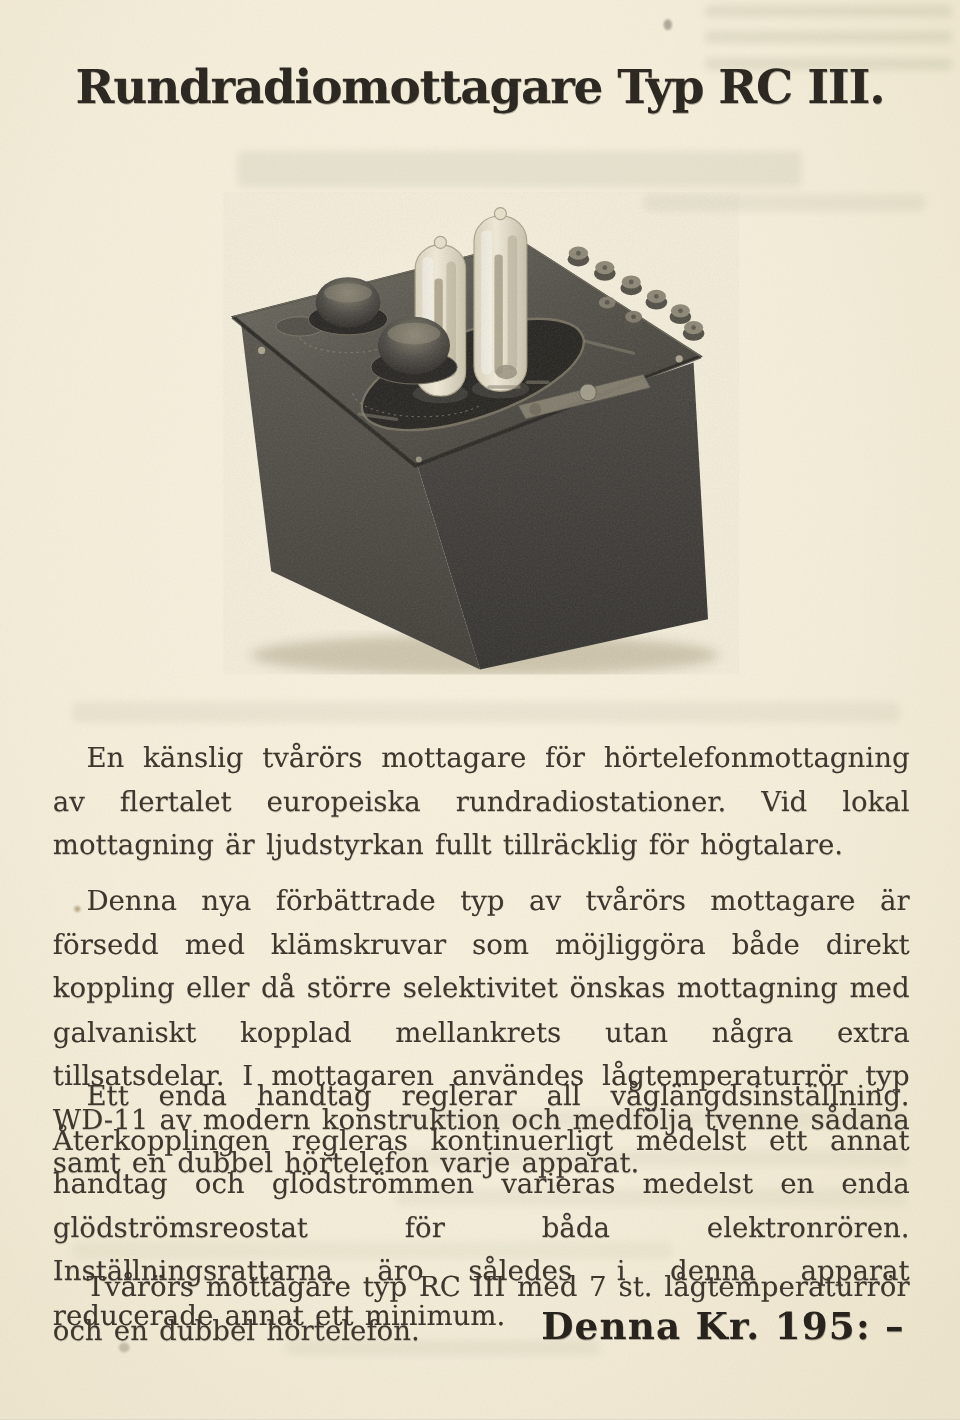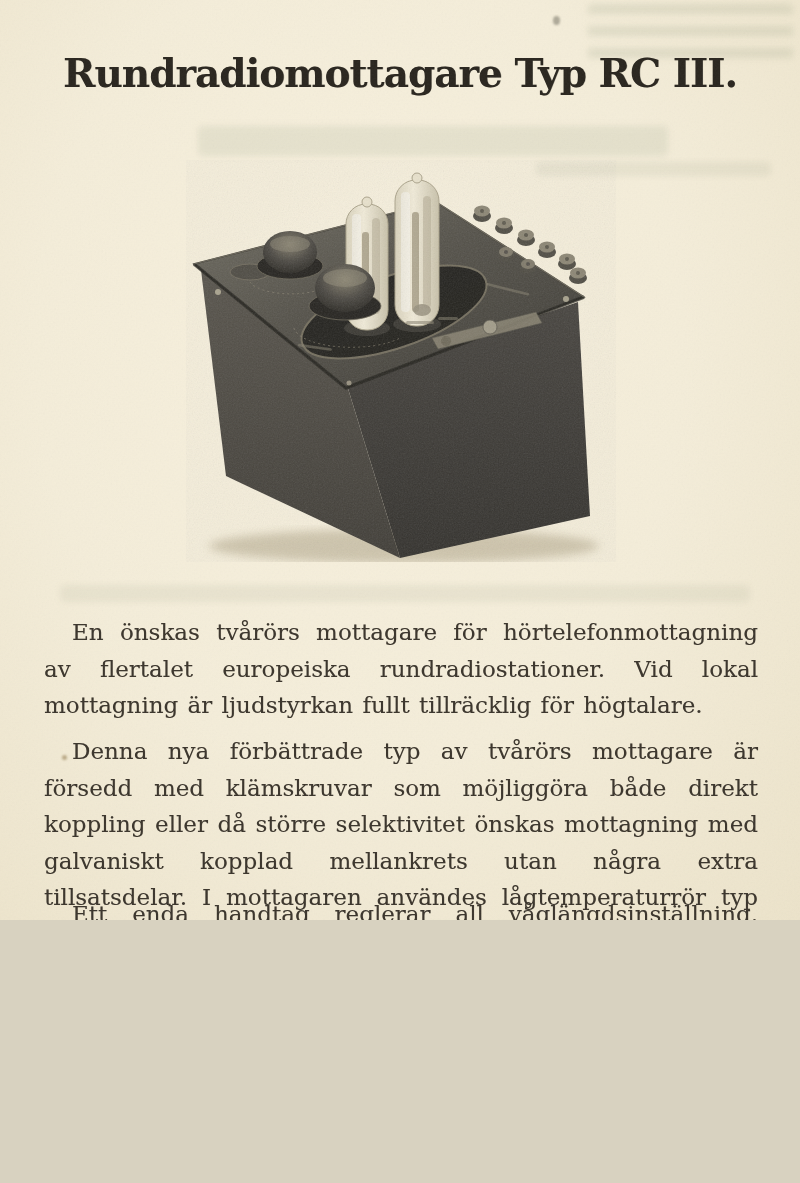--- a/index.html
+++ b/index.html
@@ -1,19 +1,19 @@
 <!DOCTYPE html>
 <html lang="sv"><head>
 <meta charset="utf-8">
 <title>Rundradiomottagare Typ RC III</title>
 <style>
   html,body{margin:0;padding:0;background:#d8d2c0;}
   .page{
     position:relative;
-    width:800px;height:920px;
+    width:800px;height:1183px;
     margin:0 auto;
     overflow:hidden;
     background:radial-gradient(ellipse at 45% 38%, #f7f0dd 0%, #f4edd9 52%, #ece3ca 100%);
     font-family:"DejaVu Serif","Liberation Serif",serif;
     color:#37322a;
   }
   
   .title{
     position:absolute;top:50px;left:0;right:0;
     text-align:center;
@@ -228,21 +228,21 @@
         <rect x="220" y="161" width="28" height="3" rx="1.5" fill="#8a8371" opacity=".6"></rect>
         <rect x="252" y="157" width="20" height="3" rx="1.5" fill="#8a8371" opacity=".5"></rect>
         <rect x="112" y="186" width="34" height="2.6" rx="1.3" fill="#8a8371" opacity=".5" transform="rotate(8 129 187)"></rect>
         <rect x="300" y="128" width="44" height="2.6" rx="1.3" fill="#8a8371" opacity=".5" transform="rotate(14 322 129)"></rect>
       </g>
 
       <rect width="430" height="402" filter="url(#grainF)" opacity="0.13"></rect>
     </svg>
   </figure>
 
-  <p class="para p1">En önskas tvårörs mottagare för hörtelefonmottagning av flertalet europeiska rundradiostationer. Vid lokal mottagning är ljudstyrkan fullt tillräcklig för högtalare.</p>
+  <p class="para p1">En känslig tvårörs mottagare för hörtelefonmottagning av flertalet europeiska rundradiostationer. Vid lokal mottagning är ljudstyrkan fullt tillräcklig för högtalare.</p>
   <p class="para p2">Denna nya förbättrade typ av tvårörs mottagare är försedd med klämskruvar som möjliggöra både direkt koppling eller då större selektivitet önskas mottagning med galvaniskt kopplad mellankrets utan några extra tillsatsdelar. I mottagaren användes lågtemperaturrör typ WD-11 av modern konstruktion och medfölja tvenne sådana samt en dubbel hörtelefon varje apparat.</p>
   <p class="para p3">Ett enda handtag reglerar all våglängdsinställning. Återkopplingen regleras kontinuerligt medelst ett annat handtag och glödströmmen varieras medelst en enda glödströmsreostat för båda elektronrören. Inställningsrattarna äro således i denna apparat reducerade annat ett minimum.</p>
   <p class="para closing">Tvårörs mottagare typ RC III med 7 st. lågtemperaturrör och en dubbel hörtelefon.</p>
   <div class="price">Denna Kr. 195: –</div>
 
   <svg class="page-grain" width="800" height="1183" viewBox="0 0 800 1183">
     <filter id="paperGrain">
       <feTurbulence type="fractalNoise" baseFrequency="0.55" numOctaves="2" stitchTiles="stitch"></feTurbulence>
       <feColorMatrix type="saturate" values="0"></feColorMatrix>
     </filter>

